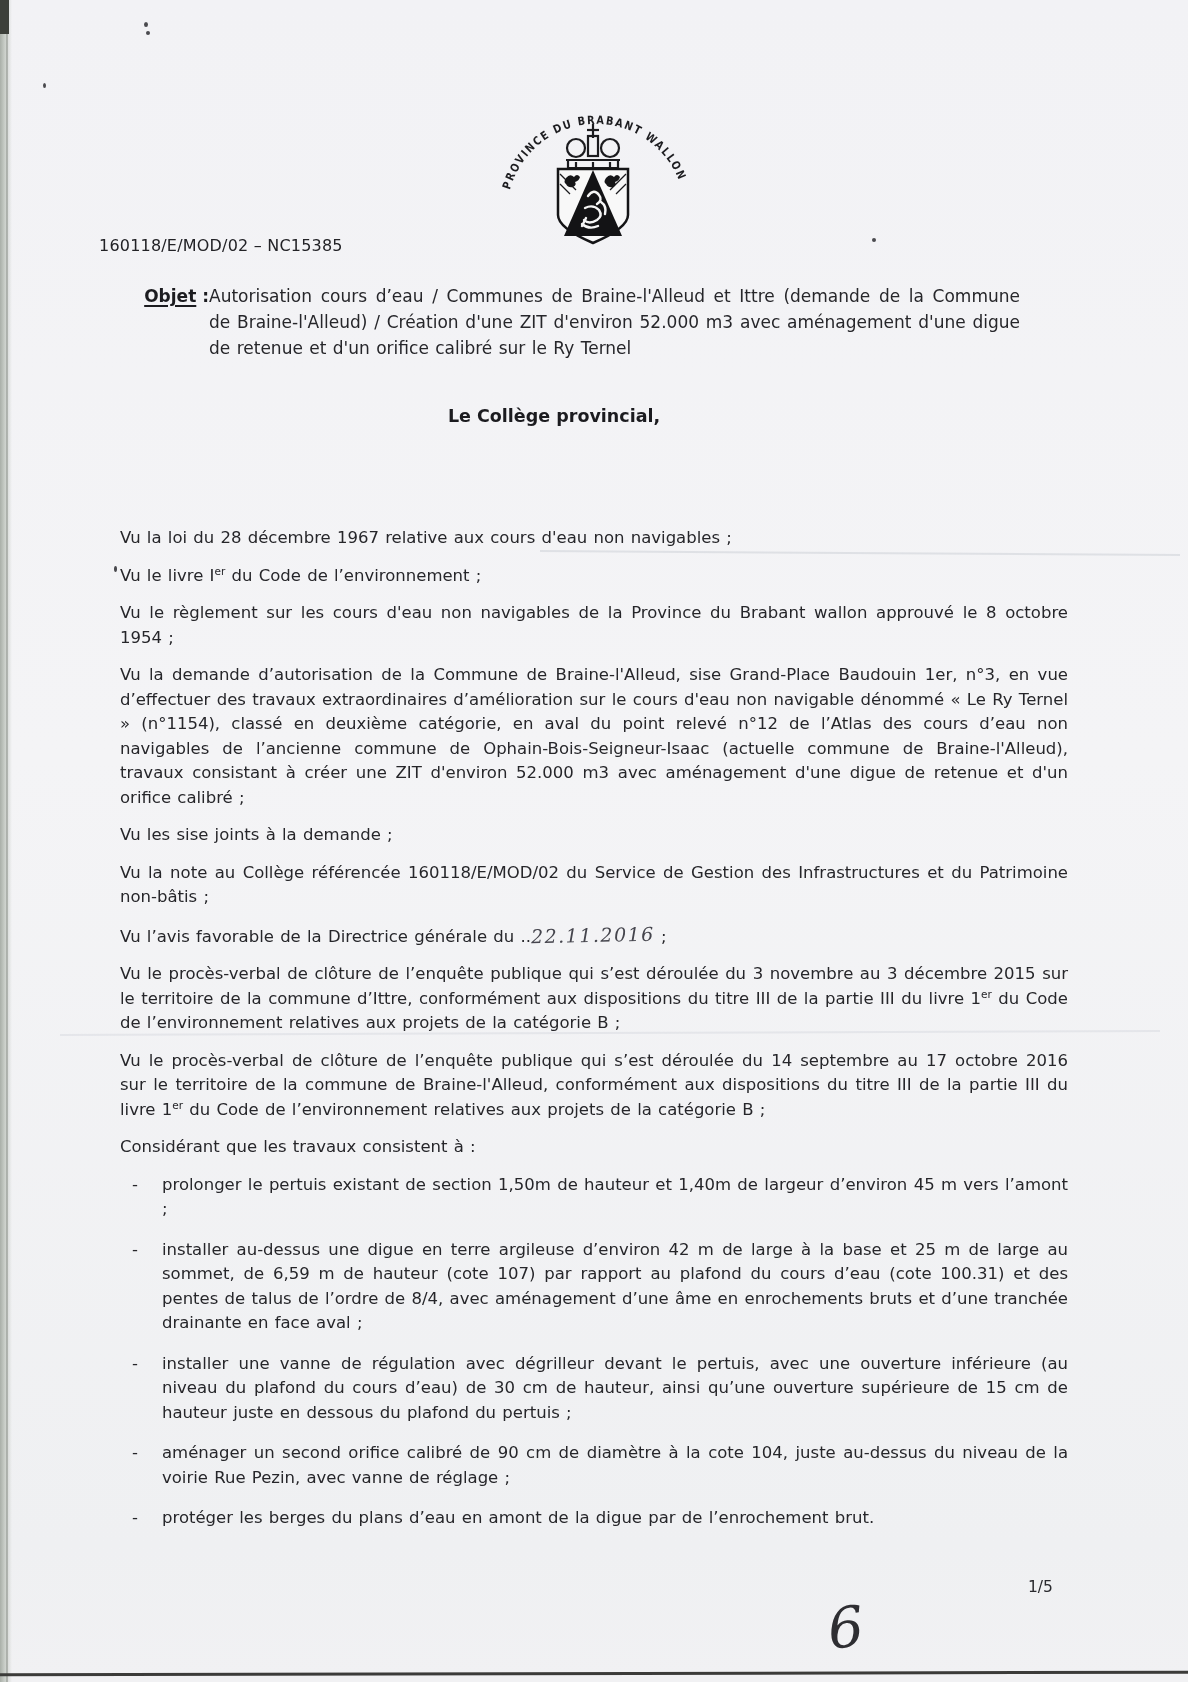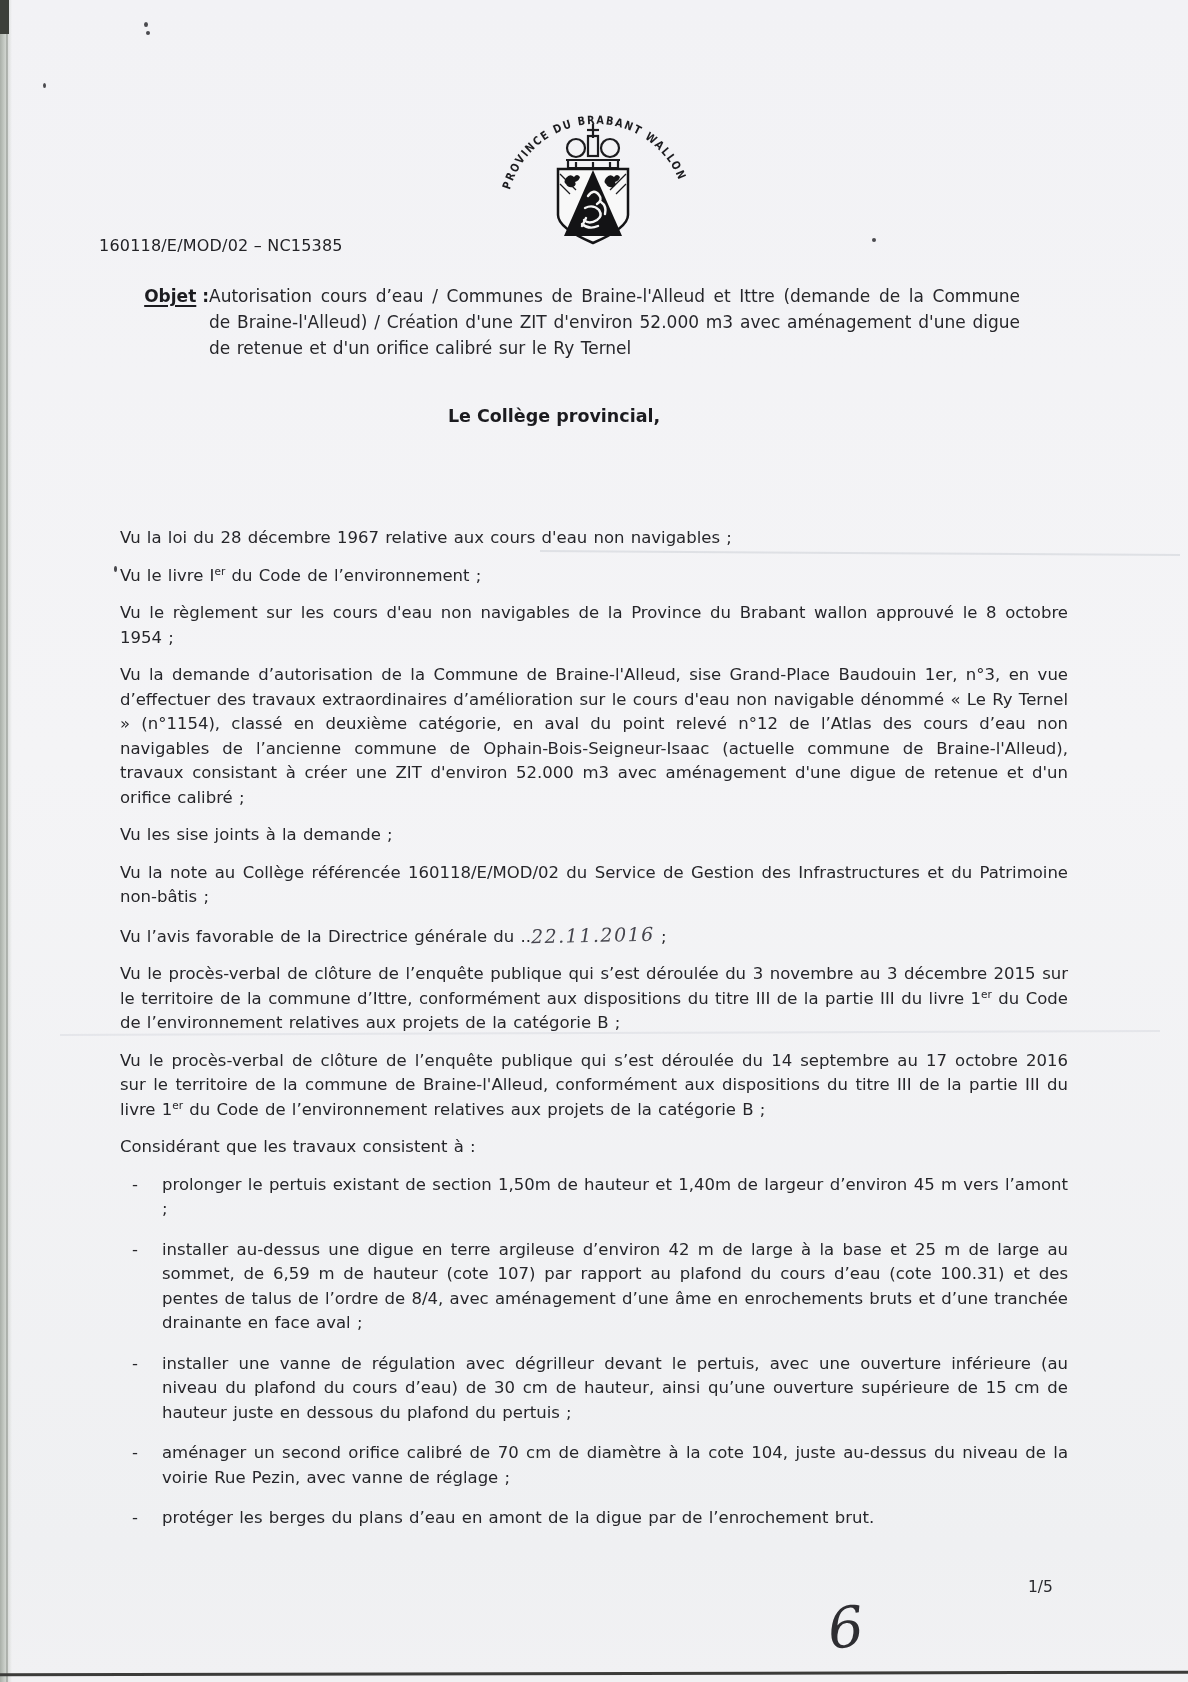--- a/index.html
+++ b/index.html
@@ -187,21 +187,21 @@
         <div class="bullet">
           <span class="dash">-</span>
           <span class="btext">installer au-dessus une digue en terre argileuse d’environ 42 m de large à la base et 25 m de large au sommet, de 6,59 m de hauteur (cote 107) par rapport au plafond du cours d’eau (cote 100.31) et des pentes de talus de l’ordre de 8/4, avec aménagement d’une âme en enrochements bruts et d’une tranchée drainante en face aval ;</span>
         </div>
         <div class="bullet">
           <span class="dash">-</span>
           <span class="btext">installer une vanne de régulation avec dégrilleur devant le pertuis, avec une ouverture inférieure (au niveau du plafond du cours d’eau) de 30 cm de hauteur, ainsi qu’une ouverture supérieure de 15 cm de hauteur juste en dessous du plafond du pertuis ;</span>
         </div>
         <div class="bullet">
           <span class="dash">-</span>
-          <span class="btext">aménager un second orifice calibré de 70 cm de diamètre à la cote 104, juste au-dessus du niveau de la voirie Rue Pezin, avec vanne de réglage ;</span>
+          <span class="btext">aménager un second orifice calibré de 90 cm de diamètre à la cote 104, juste au-dessus du niveau de la voirie Rue Pezin, avec vanne de réglage ;</span>
         </div>
         <div class="bullet">
           <span class="dash">-</span>
           <span class="btext">protéger les berges du plans d’eau en amont de la digue par de l’enrochement brut.</span>
         </div>
       </div>
   </div>
 
   <div class="page-number">1/5</div>
   <div class="hw-mark">6</div>

